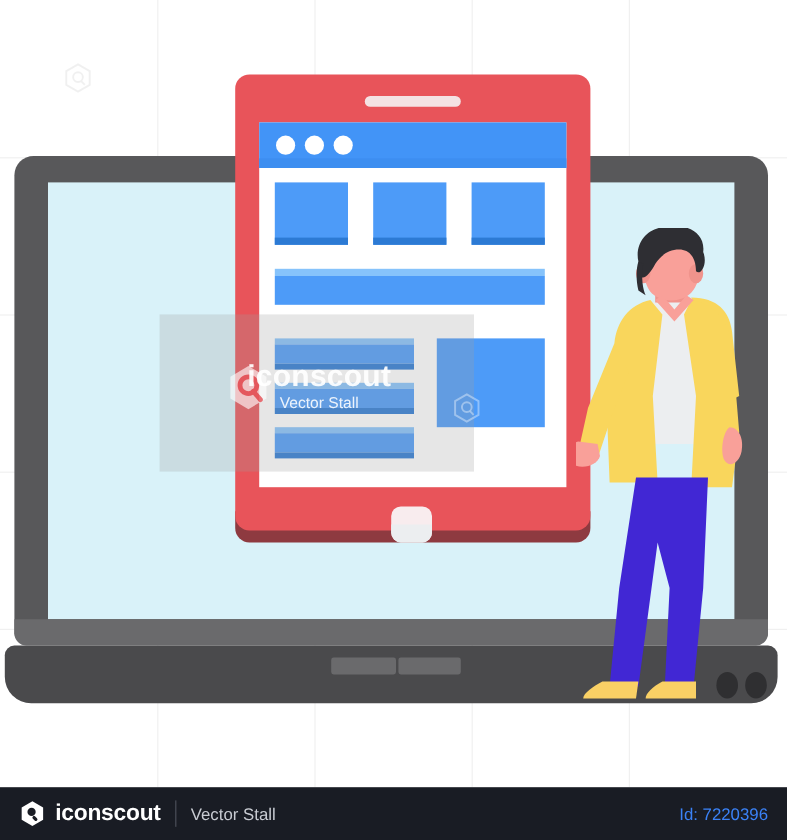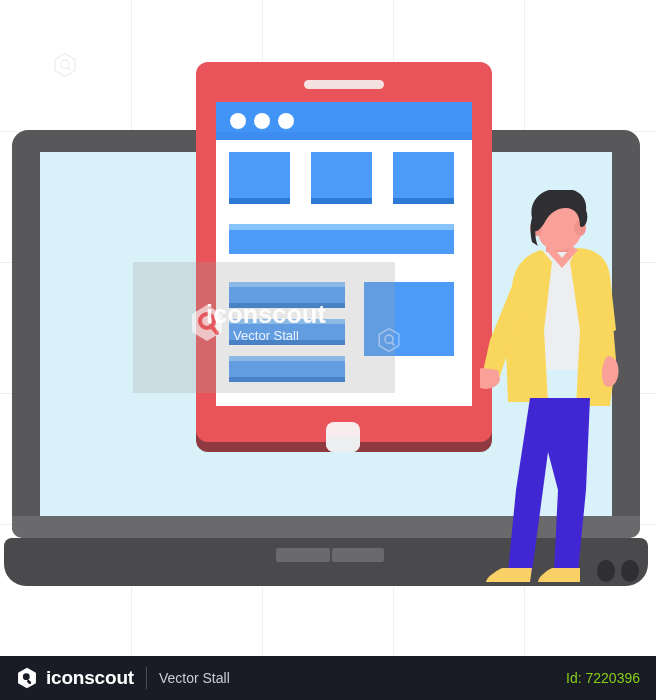--- a/index.html
+++ b/index.html
@@ -282,21 +282,21 @@
     width: 1px; height: 22px;
     background: #4b4f59;
   }
   #footer-contributor {
     color: #c8cbd2;
     font-size: 14px;
   }
   #footer-id {
     margin-left: auto;
     margin-right: 16px;
-    color: #84cc16;
+    color: #3b82f6;
     font-size: 14px;
   }
 </style>
 </head>
 <body>
 
 <div id="stage">
 
   <div id="canvas">
 

